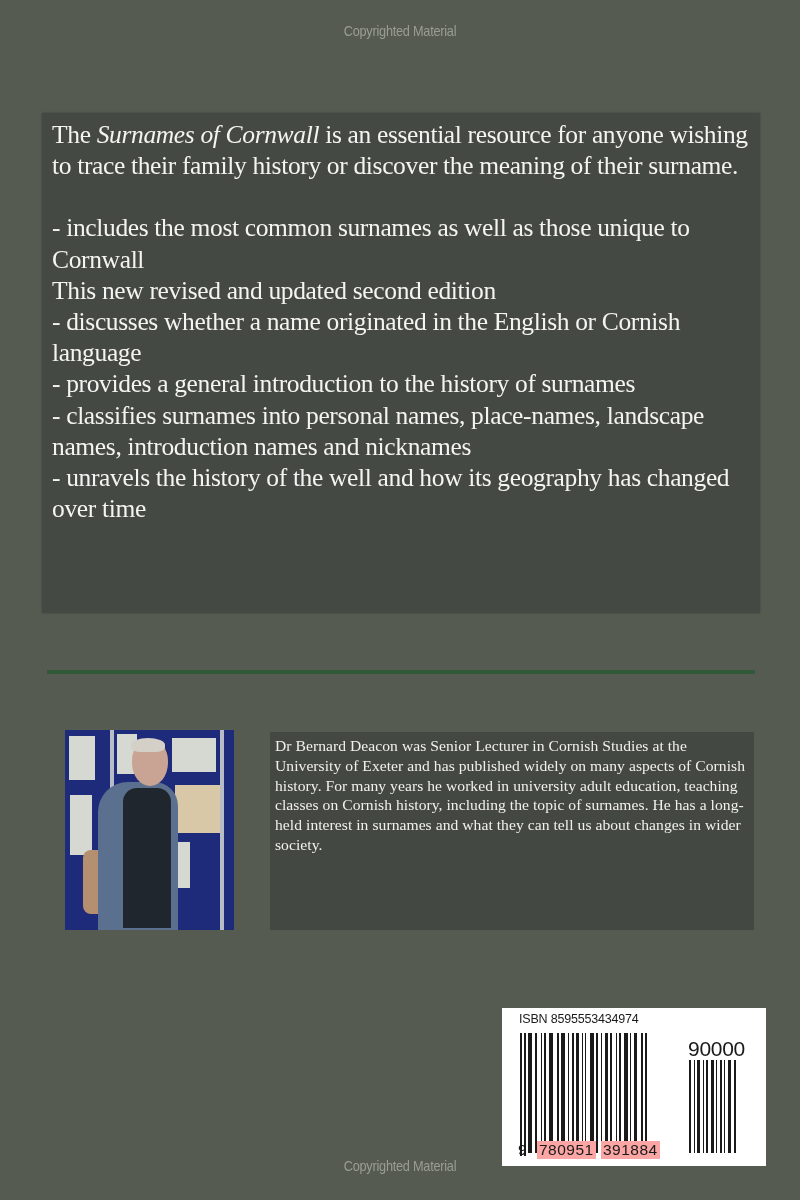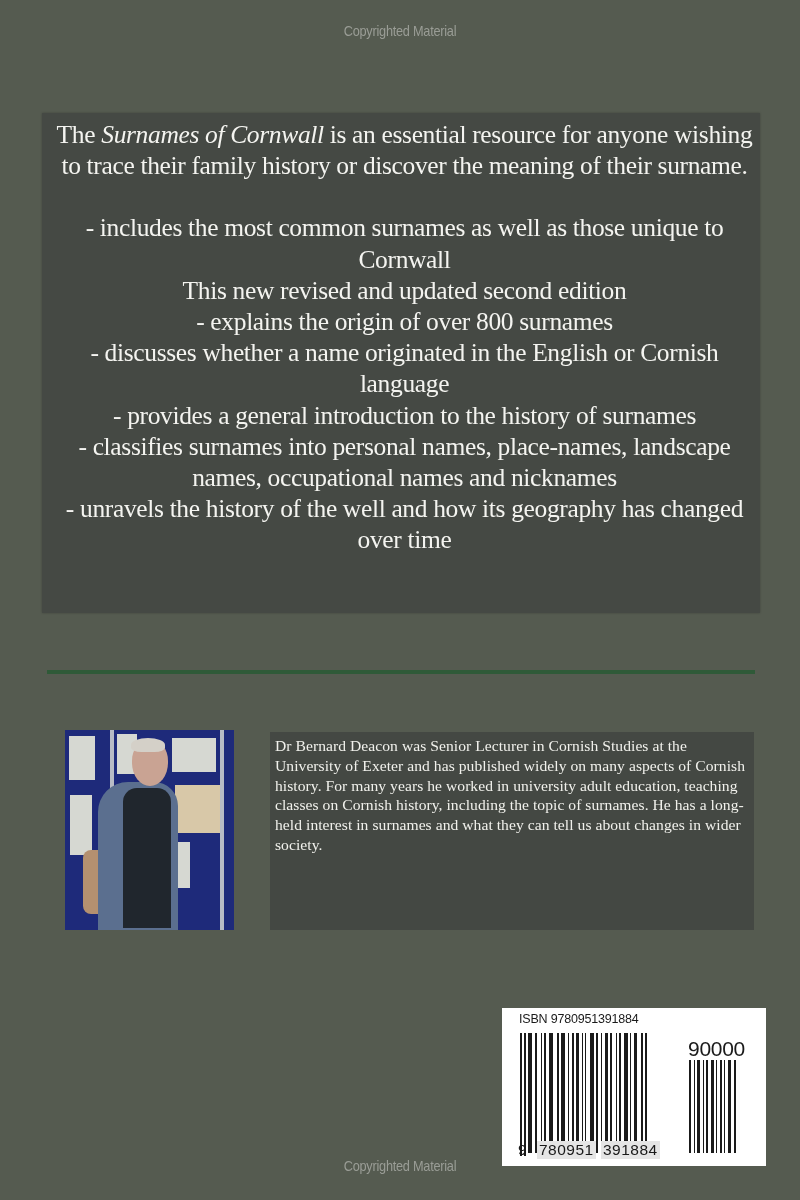--- a/index.html
+++ b/index.html
@@ -31,21 +31,20 @@
       box-shadow: 0 0 2px rgba(0,0,0,0.25);
     }
     .blurb {
       position: absolute;
       left: 10px; top: 6px;
       width: 705px;
       color: #f4f4f0;
       font-size: 25.5px;
       line-height: 31.2px;
       letter-spacing: -0.35px;
-      text-align: center;
     }
     .blurb p { margin: 0; }
     .blurb .gap { height: 31px; }
     .blurb em { font-style: italic; }
 
     .divider {
       position: absolute;
       left: 47px; top: 670px;
       width: 708px; height: 4px;
       background: #2f5a38;
@@ -119,42 +118,41 @@
       display: flex; align-items: flex-start;
     }
     .bars-addon {
       position: absolute; left: 187px; top: 52px;
       width: 60px; height: 93px;
       display: flex; align-items: flex-start;
     }
     .bar { background: #1a1a1a; height: 100%; }
     .digits {
       position: absolute; top: 133px;
-      font-size: 15.5px; background: #e5e5e5; letter-spacing: 0.5px;
+      font-size: 15.5px; background: #fca5a5; letter-spacing: 0.5px;
       padding: 0 2px;
     }
     .d-first { left: 14px; background: transparent; }
     .d-left { left: 35px; }
     .d-right { left: 99px; }
   </style>
 </head>
 <body>
 
 <div class="watermark wm-top">Copyrighted Material</div>
 
 <div class="blurb-box">
   <div class="blurb">
     <p><span>The </span><em>Surnames of Cornwall</em><span> is an essential resource for anyone wishing to trace their family history or discover the meaning of their surname.</span></p>
     <div class="gap"></div>
     <p>- includes the most common surnames as well as those unique to Cornwall</p>
     <p>This new revised and updated second edition</p>
-    <p>- explains the origin of over 800 surnames</p>
     <p>- discusses whether a name originated in the English or Cornish language</p>
     <p>- provides a general introduction to the history of surnames</p>
-    <p>- classifies surnames into personal names, place-names, landscape names, occupational names and nicknames</p>
+    <p>- classifies surnames into personal names, place-names, landscape names, introduction names and nicknames</p>
     <p>- unravels the history of the well and how its geography has changed over time</p>
   </div>
 </div>
 
 <div class="divider"></div>
 
 <div class="photo" title="Photo of Dr Bernard Deacon">
   <div class="board" style="left:4px;top:6px;width:26px;height:44px;"></div>
   <div class="board" style="left:52px;top:4px;width:20px;height:40px;"></div>
   <div class="board" style="left:107px;top:8px;width:44px;height:34px;"></div>
@@ -168,21 +166,21 @@
   <div class="person-vest"></div>
   <div class="person-head"></div>
   <div class="person-hair"></div>
 </div>
 
 <div class="bio-box">
   <div class="bio">Dr Bernard Deacon was Senior Lecturer in Cornish Studies at the University of Exeter and has published widely on many aspects of Cornish history. For many years he worked in university adult education, teaching classes on Cornish history, including the topic of surnames. He has a long-held interest in surnames and what they can tell us about changes in wider society.</div>
 </div>
 
 <div class="barcode-box">
-  <div class="isbn-label">ISBN 9780951391884</div>
+  <div class="isbn-label">ISBN 8595553434974</div>
   <div class="bars-main">
     <div class="bar" style="width:2px;margin-left:0;height:123px"></div>
     <div class="bar" style="width:2px;margin-left:2px;height:123px"></div>
     <div class="bar" style="width:4px;margin-left:2px"></div>
     <div class="bar" style="width:2px;margin-left:3px"></div>
     <div class="bar" style="width:1px;margin-left:4px"></div>
     <div class="bar" style="width:2px;margin-left:2px"></div>
     <div class="bar" style="width:4px;margin-left:3px"></div>
     <div class="bar" style="width:2px;margin-left:4px"></div>
     <div class="bar" style="width:4px;margin-left:2px"></div>

